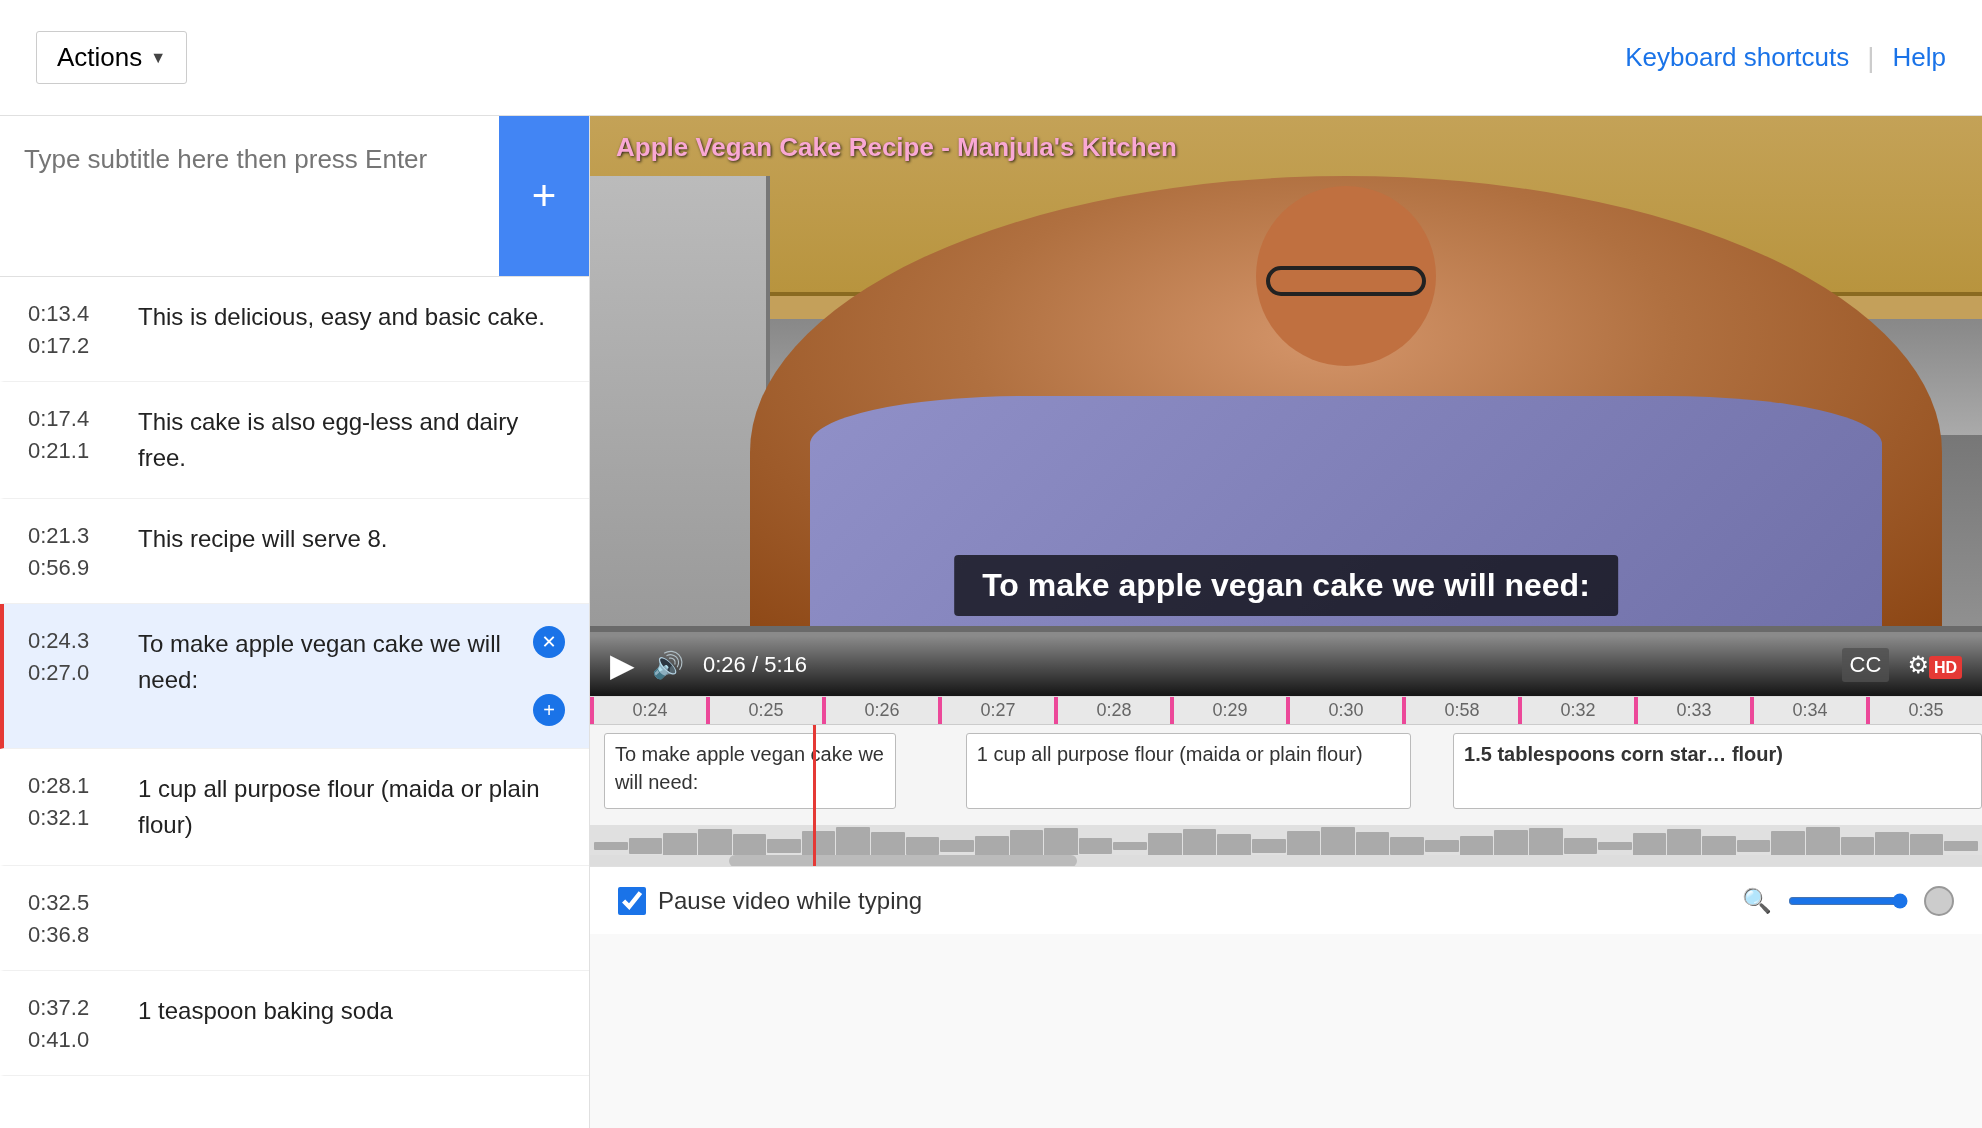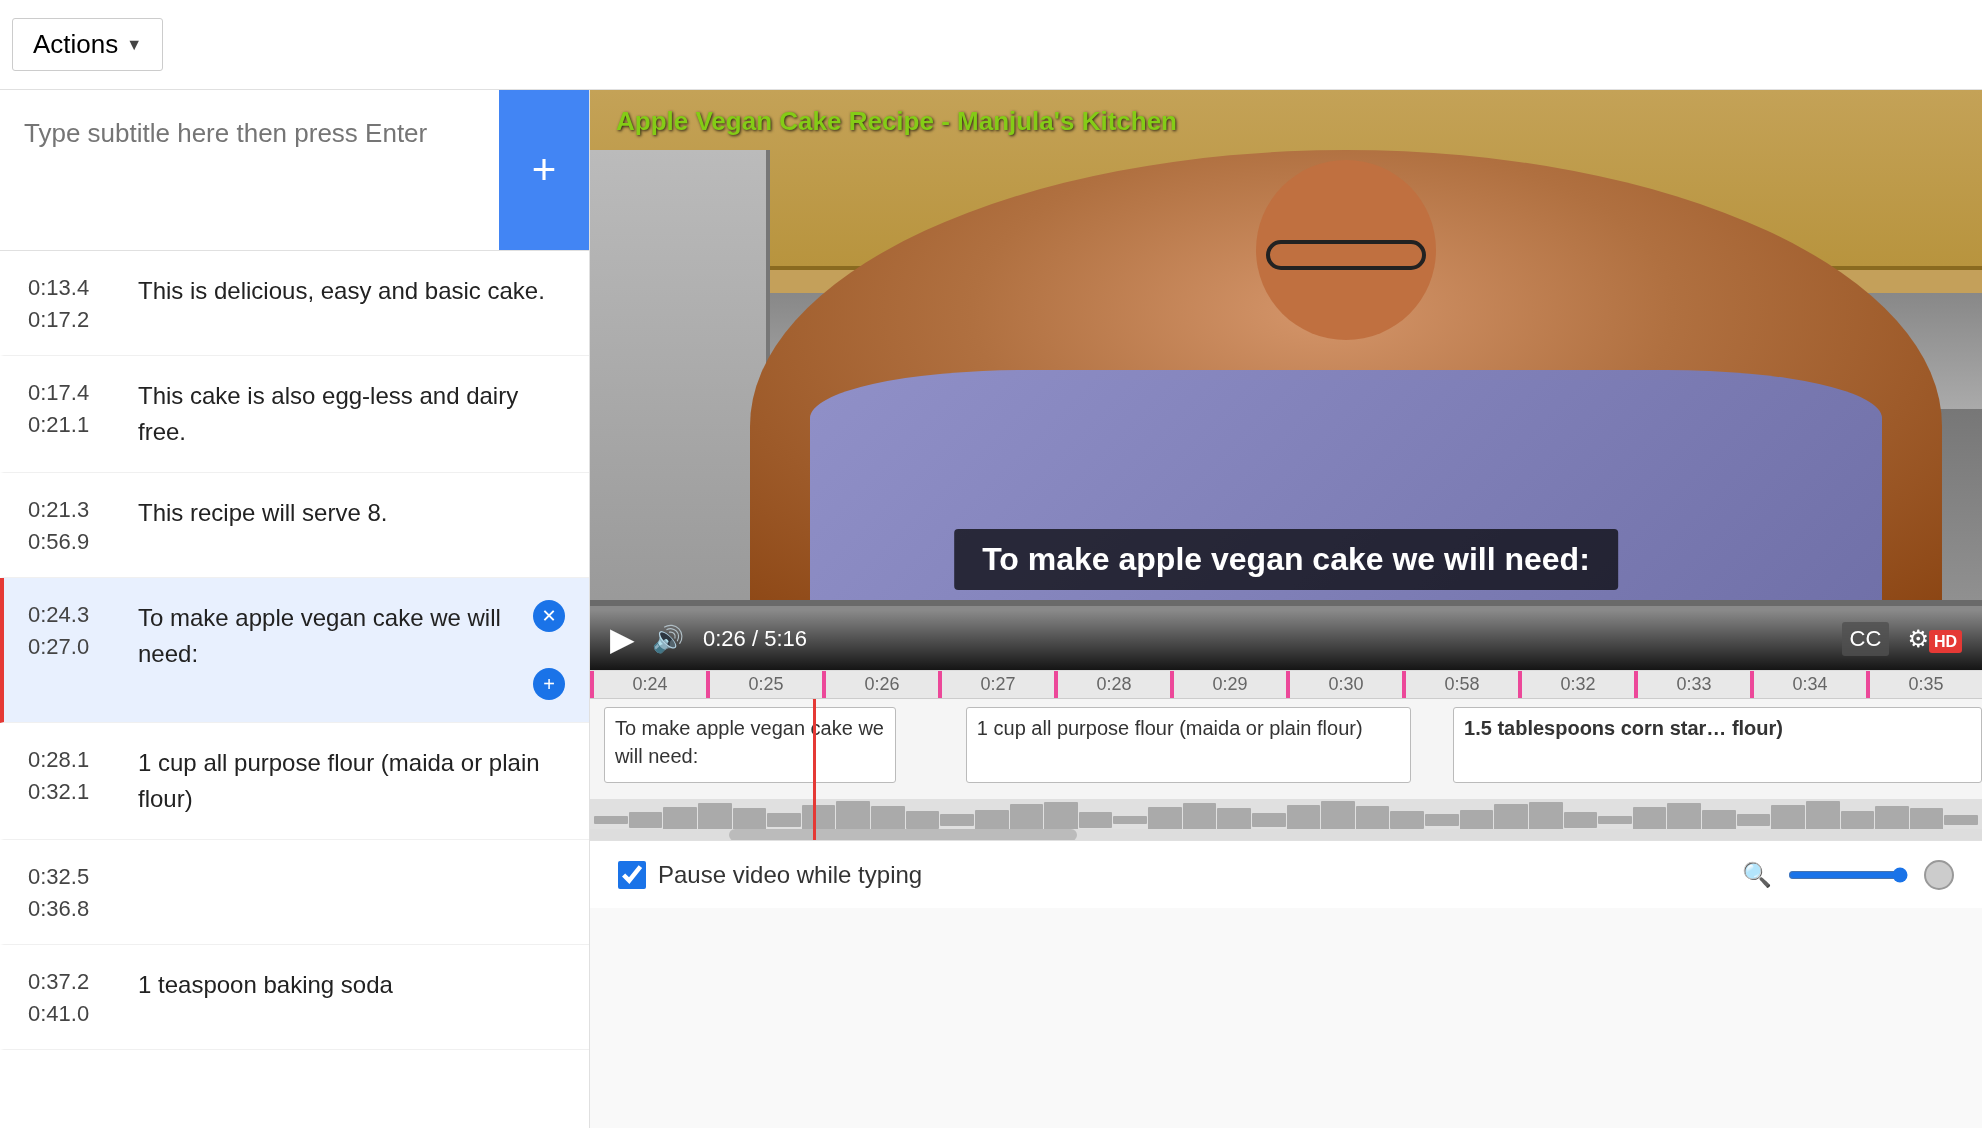--- a/index.html
+++ b/index.html
@@ -11,23 +11,23 @@
       overflow: hidden;
       display: flex;
       flex-direction: column;
     }
 
     
     .top-bar {
       display: flex;
       align-items: center;
       justify-content: space-between;
-      padding: 18px 12px;
+      padding: 18px 36px;
       border-bottom: 1px solid #e0e0e0;
-      height: 90px;
+      height: 116px;
       flex-shrink: 0;
     }
     .actions-btn {
       display: flex;
       align-items: center;
       gap: 8px;
       border: 1px solid #ccc;
       background: #fff;
       padding: 10px 20px;
       font-size: 26px;
@@ -197,21 +197,21 @@
     .video-area {
       background: #1a1a1a;
       position: relative;
       flex-shrink: 0;
       height: 580px;
     }
     .video-title {
       position: absolute;
       top: 16px;
       left: 26px;
-      color: #84cc16;
+      color: #f9a8d4;
       font-size: 26px;
       font-weight: 600;
       text-shadow: 1px 1px 3px rgba(0,0,0,0.8);
       z-index: 5;
     }
     .video-thumbnail {
       width: 100%;
       height: 100%;
       background: linear-gradient(135deg, #6a3f1e 0%, #8b5a2b 20%, #c8a47a 40%, #7b9cb8 60%, #9b7bbf 80%);
       position: relative;
@@ -471,20 +471,25 @@
     }
   </style>
 </head>
 <body>
 
 <div class="top-bar">
   <button class="actions-btn">
     <span>Actions</span>
     <span class="caret">▼</span>
   </button>
+  <div class="top-right-links">
+    <a href="#">Keyboard shortcuts</a>
+    <span class="divider">|</span>
+    <a href="#">Help</a>
+  </div>
 </div>
 
 <div class="main-content">
 
   <div class="left-panel">
 
     <div class="subtitle-input-area">
       <textarea class="subtitle-input" placeholder="Type subtitle here then press Enter" style=""></textarea>
       <button class="add-btn">
         <span>+</span>

